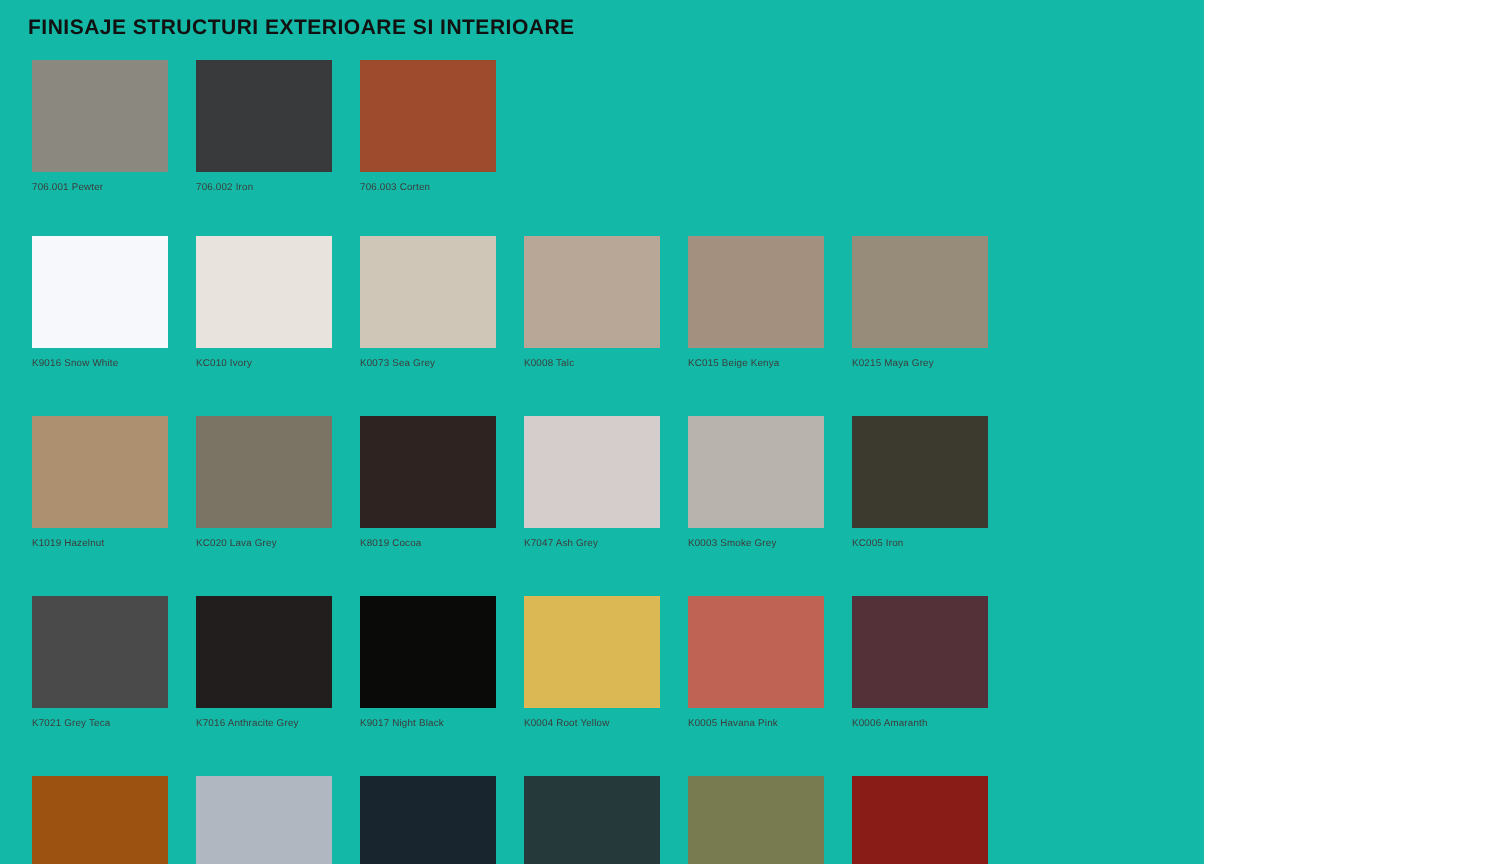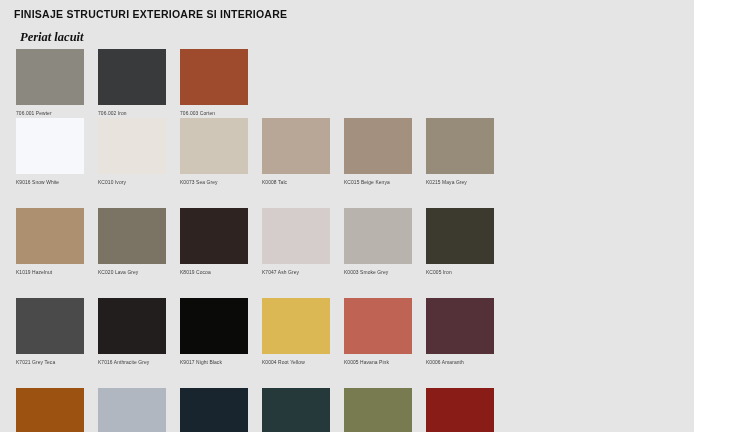--- a/index.html
+++ b/index.html
@@ -11,23 +11,23 @@
     width: 750px;
     height: 432px;
     font-family: "Liberation Sans", sans-serif;
     color: #1a1a1a;
     overflow: hidden;
     position: relative;
   }
   .page {
     position: absolute;
     left: 0; top: 0;
-    width: 694px;
+    width: 602px;
     height: 432px;
-    background: #e5e5e5;
+    background: #14b8a6;
   }
   .doc-title {
     position: absolute;
     left: 14px;
     top: 8px;
     font-size: 10.5px;
     font-weight: bold;
     letter-spacing: 0.25px;
     color: #111111;
     white-space: nowrap;
@@ -75,21 +75,20 @@
   .row-gap { height: 22px; }
 </style>
 </head>
 <body>
 
 <div class="page">
 
   <div class="doc-title">FINISAJE STRUCTURI EXTERIOARE SI INTERIOARE</div>
 
   <div class="section" id="sec-periat">
-    <div class="section-title">Periat lacuit</div>
     <div class="swatch-row">
       <div class="swatch-cell">
         <span class="swatch-chip" style="background:#8b8880;"></span>
         <span class="swatch-label">706.001 Pewter</span>
       </div>
       <div class="swatch-cell">
         <span class="swatch-chip" style="background:#383a3c;"></span>
         <span class="swatch-label">706.002 Iron</span>
       </div>
       <div class="swatch-cell">

